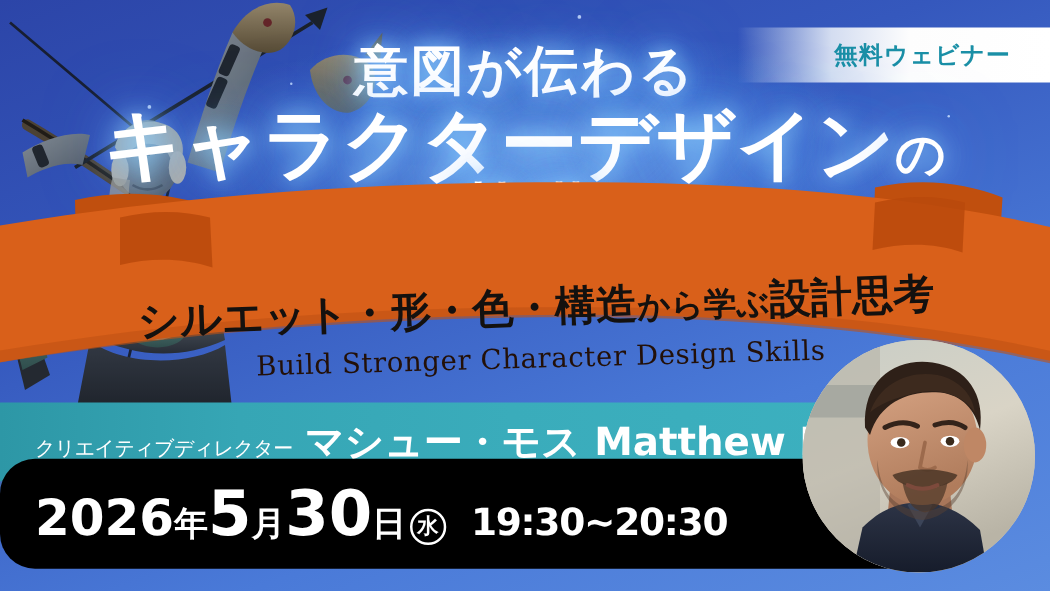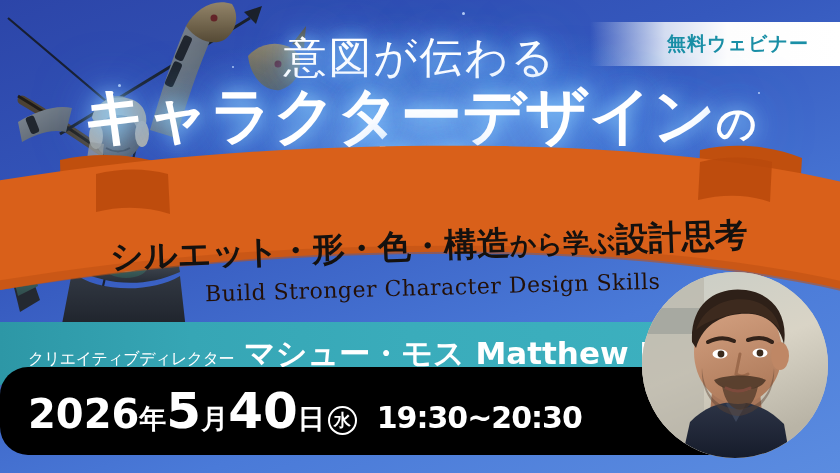--- a/index.html
+++ b/index.html
@@ -33,21 +33,21 @@
     display:flex; align-items:center; justify-content:center;
   }
   .badge span {
     color:#1a8fa6; font-size:19px; font-weight:bold; letter-spacing:1px;
     white-space:nowrap; padding-left:46px;
   }
 
   
   .title-block { position:absolute; left:0; top:36px; width:840px; text-align:center; }
   .t-line1 {
-    color:#fff; font-size:43px; font-weight:normal; line-height:1.0;
+    color:#fff; font-size:43px; font-weight:bold; line-height:1.0;
     letter-spacing:2px; font-family:"DejaVu Sans", sans-serif;
     text-shadow:0 0 16px rgba(150,215,255,.95), 0 0 34px rgba(110,180,255,.8), 0 0 52px rgba(80,150,250,.6);
   }
   .t-line2 {
     color:#fff; font-size:62px; font-weight:bold; line-height:1.05;
     letter-spacing:0px; margin-top:4px; font-family:"DejaVu Sans", sans-serif;
     text-shadow:0 0 18px rgba(150,215,255,.95), 0 0 38px rgba(110,180,255,.85), 0 0 60px rgba(80,150,250,.6);
   }
   .t-line2 .small-no { font-size:40px; }
   .t-line3 {
@@ -240,21 +240,21 @@
       <span class="sp-suffix">氏</span>
     </div>
   </div>
 
   <div class="date-bar">
     <div class="date-text">
       <span class="d-year">2026</span>
       <span class="d-unit">年</span>
       <span class="d-big">5</span>
       <span class="d-unit">月</span>
-      <span class="d-big">40</span>
+      <span class="d-big">30</span>
       <span class="d-unit">日</span>
       <span class="d-day-circle">水</span>
       <span class="d-time">19:30~20:30</span>
     </div>
   </div>
 
   <div class="portrait">
     <svg width="186" height="186" viewBox="0 0 186 186">
       <defs>
         <linearGradient id="bgph" x1="0" y1="0" x2="0.4" y2="1">

